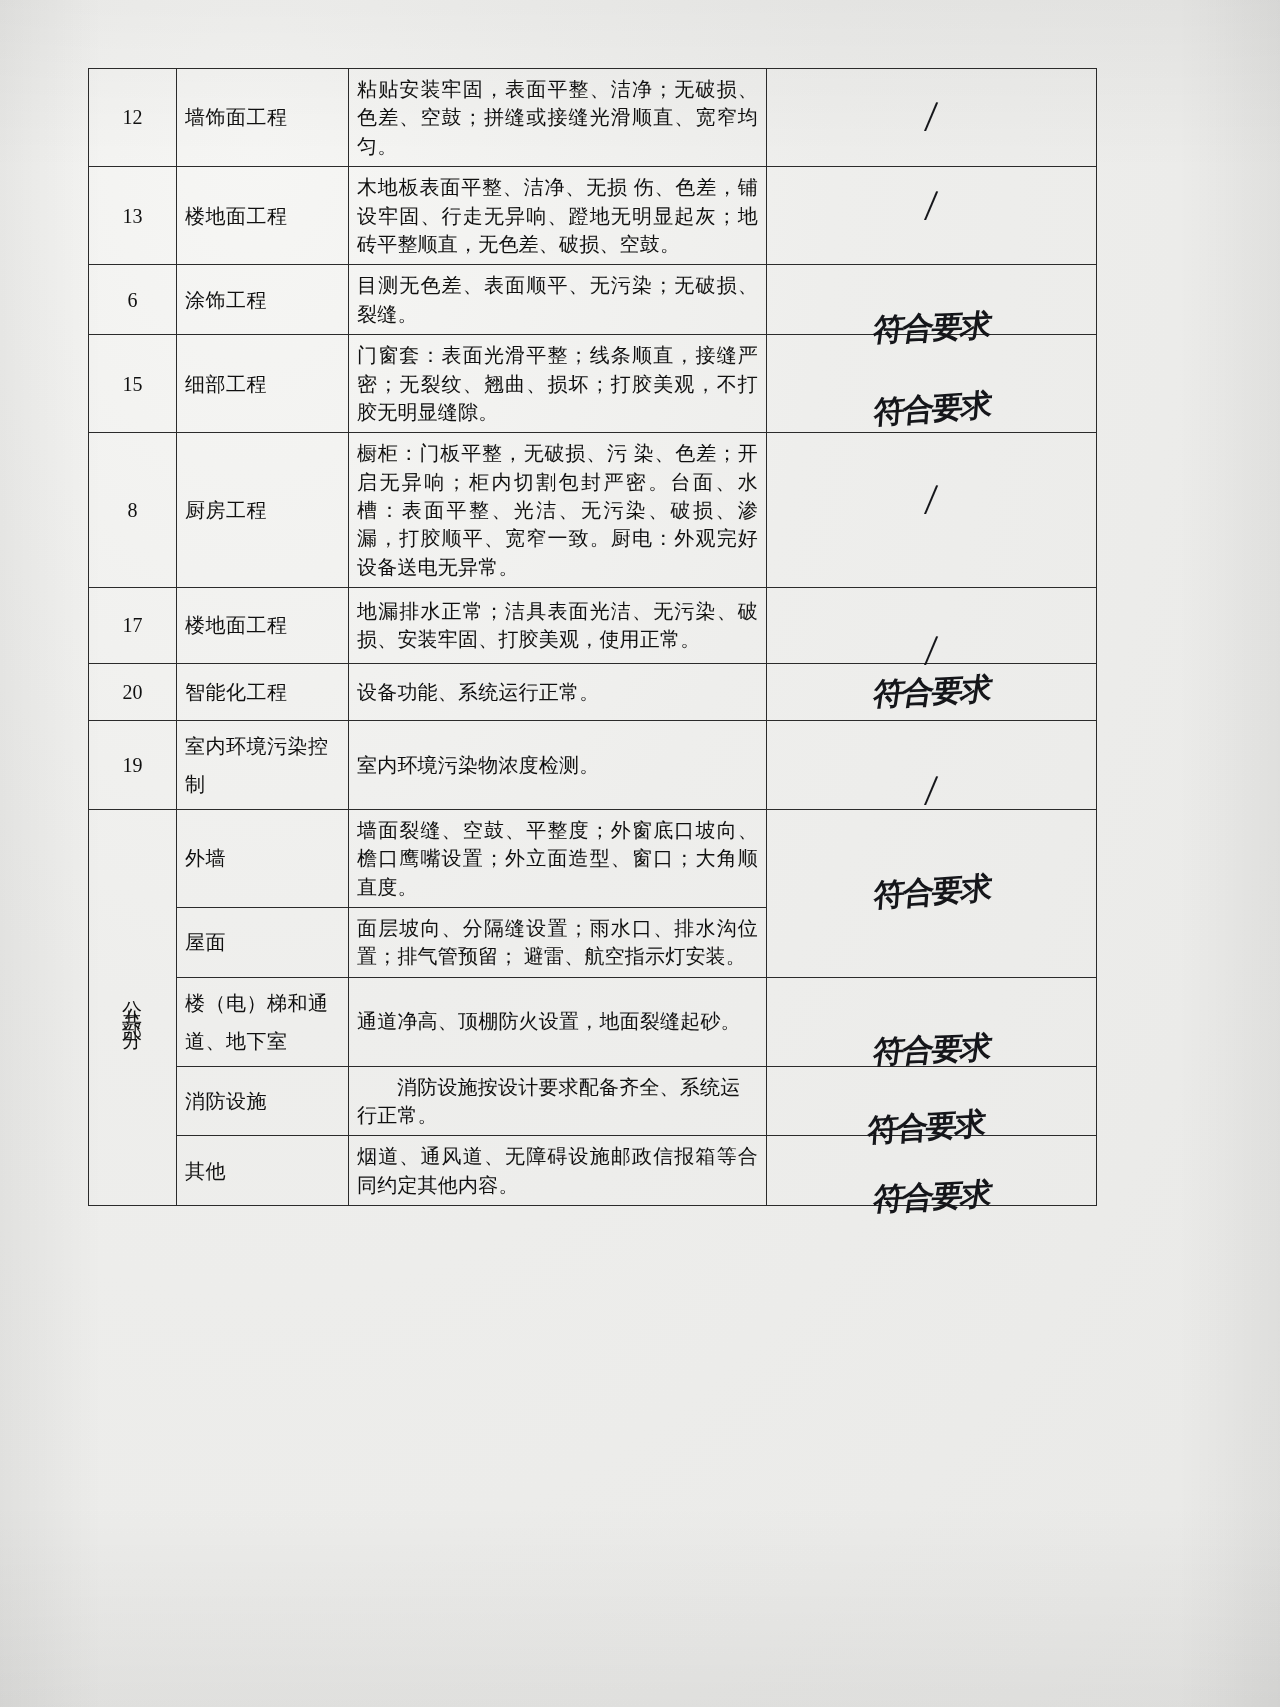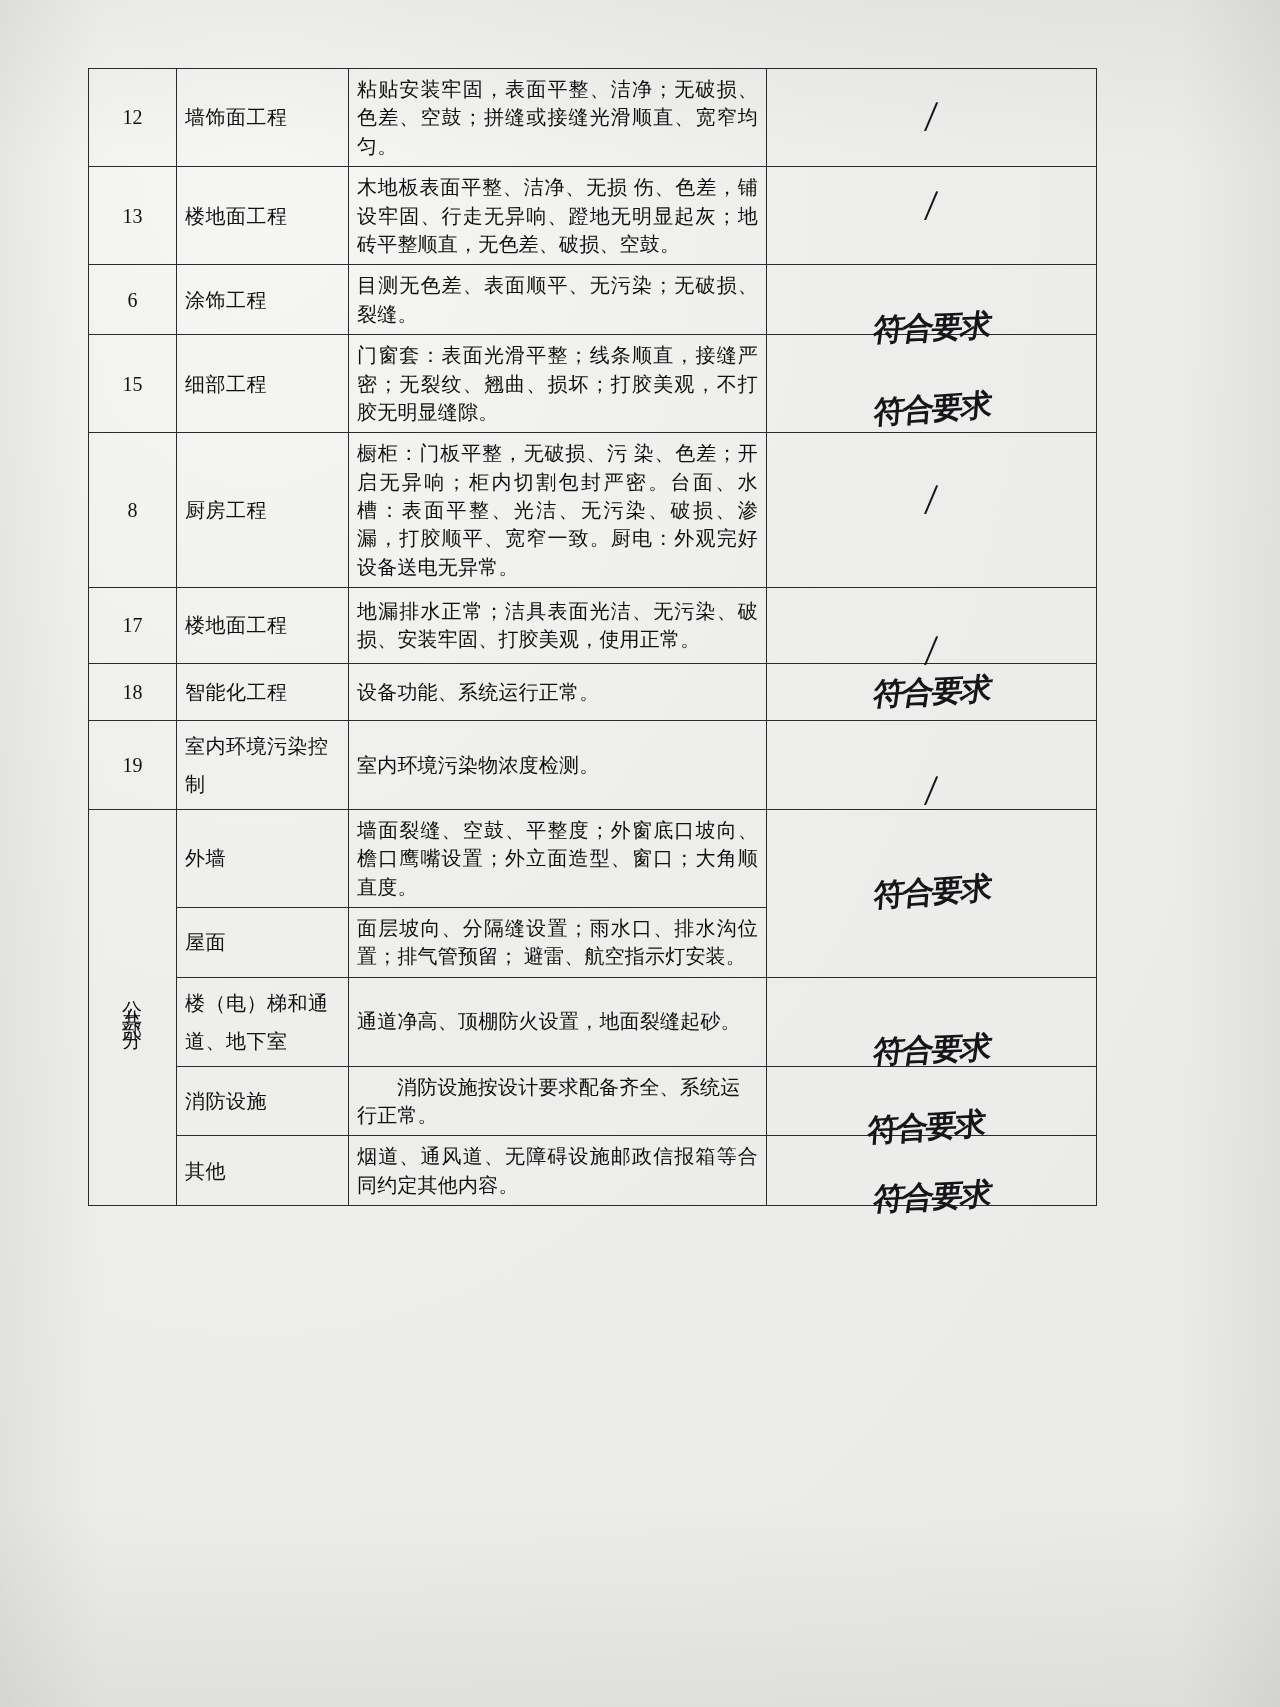--- a/index.html
+++ b/index.html
@@ -205,21 +205,21 @@
       <tr>
         <td class="no">17</td>
         <td class="item">楼地面工程</td>
         <td class="desc">地漏排水正常；洁具表面光洁、无污染、破损、安装牢固、打胶美观，使用正常。</td>
         <td class="result">
           <span class="hand hand-slash res-offset-down">/</span>
         </td>
       </tr>
 
       <tr>
-        <td class="no">18</td>
+        <td class="no">20</td>
         <td class="item">智能化工程</td>
         <td class="desc center">设备功能、系统运行正常。</td>
         <td class="result">
           <span class="hand hand-text j3">符合要求</span>
         </td>
       </tr>
 
       <tr>
         <td class="no">19</td>
         <td class="item tall">室内环境污染控制</td>

